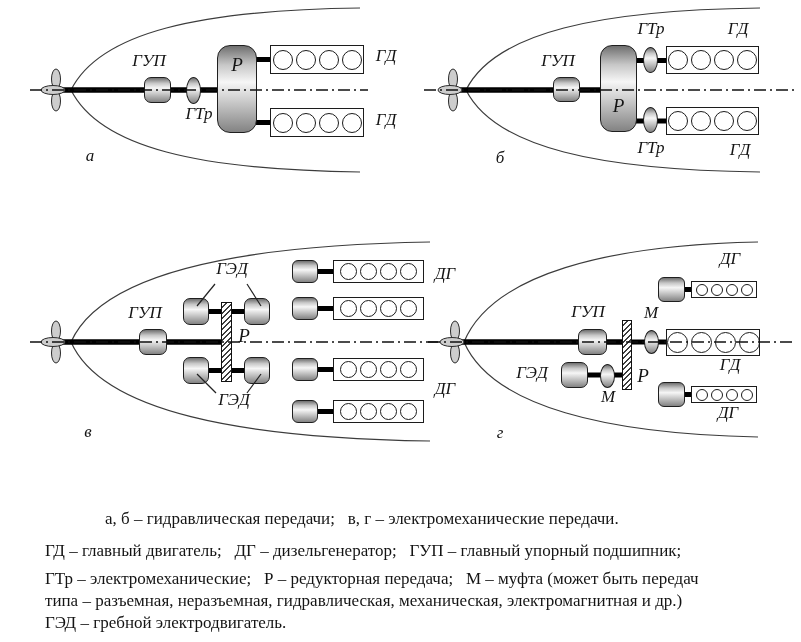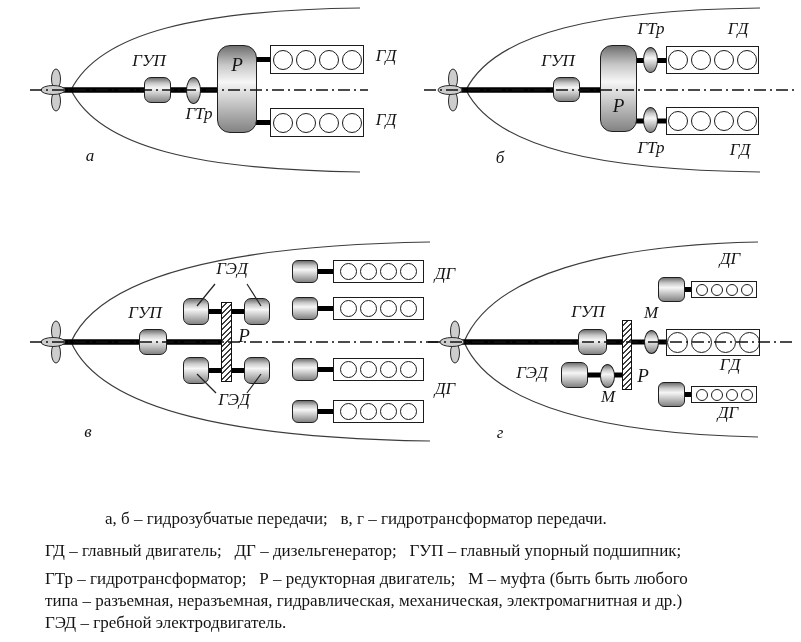--- a/index.html
+++ b/index.html
@@ -221,19 +221,19 @@
       <line x1="428" y1="342" x2="796" y2="342"></line>
     </g>
     <g stroke="#222" stroke-width="1.2">
       <line x1="215" y1="284" x2="197" y2="306"></line>
       <line x1="247" y1="284" x2="261" y2="306"></line>
       <line x1="216" y1="393" x2="197" y2="374"></line>
       <line x1="247" y1="393" x2="261" y2="374"></line>
     </g>
   </svg>
 
-  <div class="cap" style="left:105px;top:509px"><span class="it">а, б</span><span> – гидрозубчатые передачи;   </span><span class="it">в, г</span><span> – гидротрансформатор передачи.</span></div>
+  <div class="cap" style="left:105px;top:509px"><span class="it">а, б</span><span> – гидравлическая передачи;   </span><span class="it">в, г</span><span> – электромеханические передачи.</span></div>
   <div class="cap" style="left:45px;top:541px"><span class="it">ГД</span><span> – главный двигатель;   </span><span class="it">ДГ</span><span> – дизельгенератор;   </span><span class="it">ГУП</span><span> – главный упорный подшипник;</span></div>
-  <div class="cap" style="left:45px;top:569px"><span class="it">ГТр</span><span> – гидротрансформатор;   </span><span class="it">Р</span><span> – редукторная двигатель;   </span><span class="it">М</span><span> – муфта (быть быть любого</span></div>
+  <div class="cap" style="left:45px;top:569px"><span class="it">ГТр</span><span> – электромеханические;   </span><span class="it">Р</span><span> – редукторная передача;   </span><span class="it">М</span><span> – муфта (может быть передач</span></div>
   <div class="cap" style="left:45px;top:591px"><span>типа – разъемная, неразъемная, гидравлическая, механическая, электромагнитная и др.)</span></div>
   <div class="cap" style="left:45px;top:613px"><span class="it">ГЭД</span><span> – гребной электродвигатель.</span></div>
 
 </div>
 
 </body></html>

